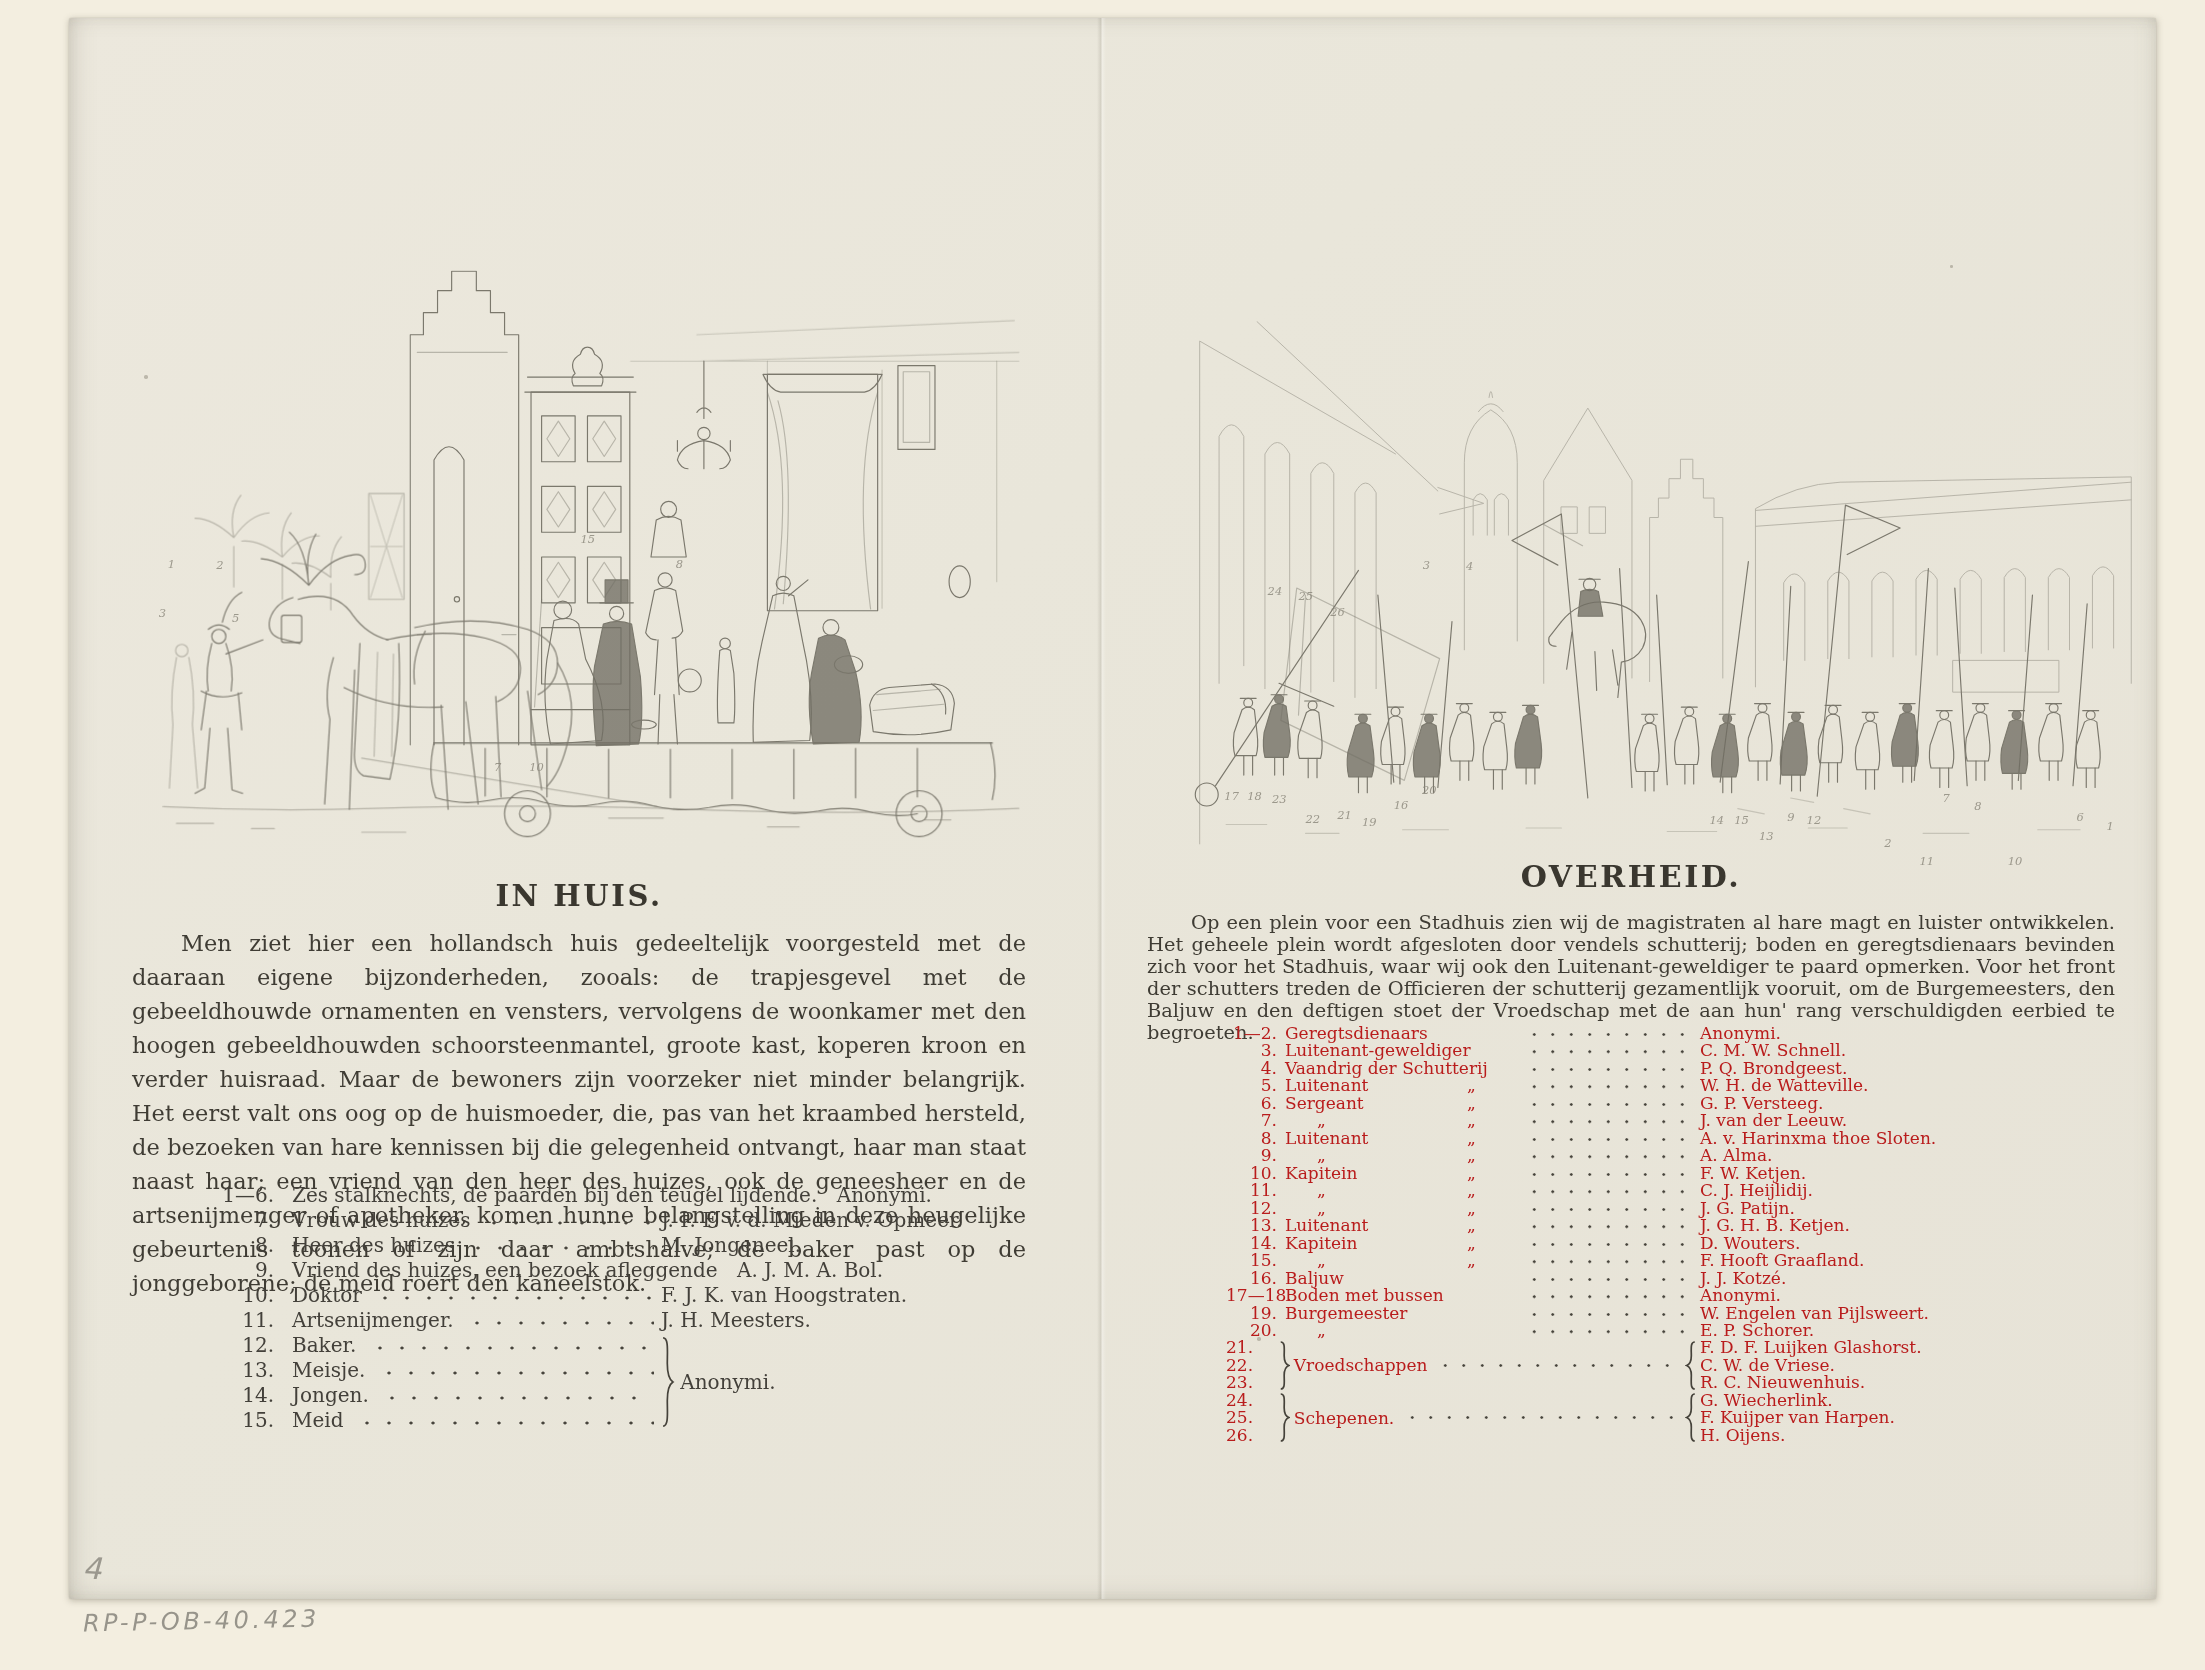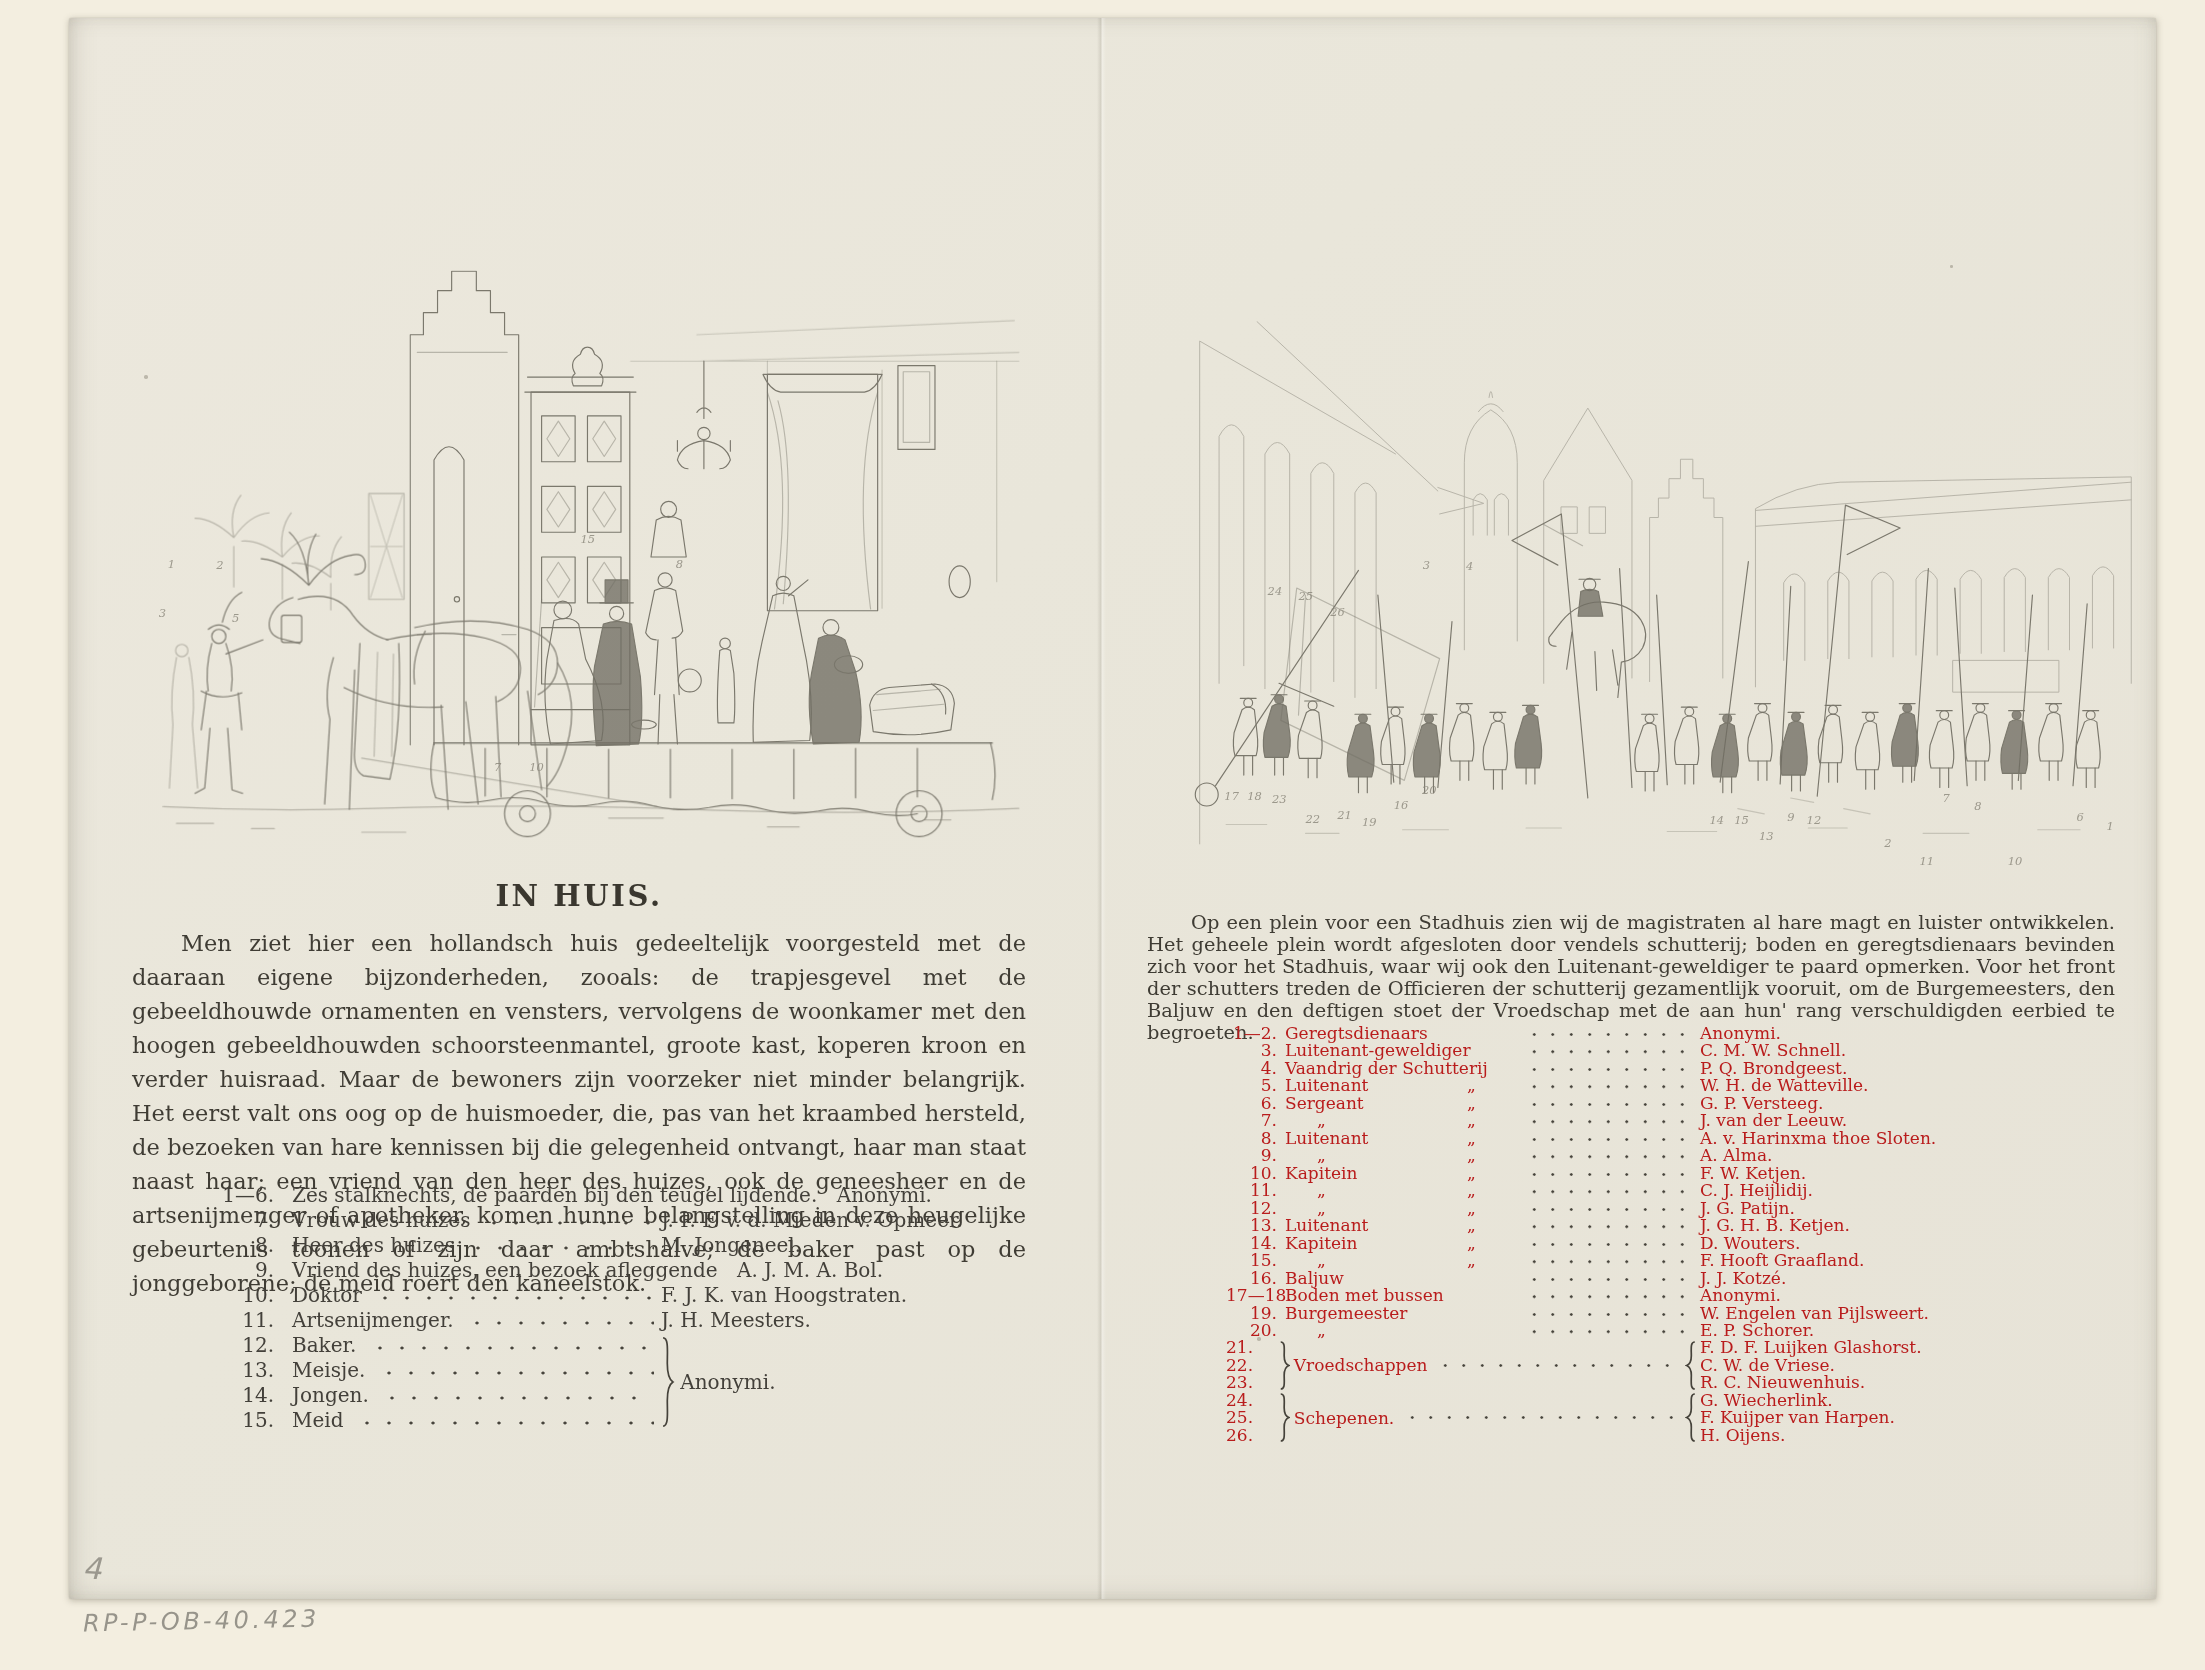--- a/index.html
+++ b/index.html
@@ -517,20 +517,21 @@
         <text class="fignum" x="142" y="336">25</text>
         <text class="fignum" x="178" y="354">26</text>
         <text class="fignum" x="283" y="300">3</text>
         <text class="fignum" x="332" y="302">4</text>
         <text class="fignum" x="872" y="564">7</text>
         <text class="fignum" x="908" y="574">8</text>
       </g>
     </svg>
   </div>
 
+  <div class="page-title title-right">OVERHEID.</div>
   <div class="para para-right">Op een plein voor een Stadhuis zien wij de magistraten al hare magt en luister ontwikkelen.  Het geheele plein wordt afgesloten door vendels schutterij; boden en geregtsdienaars bevinden zich voor het Stadhuis, waar wij ook den Luitenant-geweldiger te paard opmerken.  Voor het front der schutters treden de Officieren der schutterij gezamentlijk vooruit, om de Burgemeesters, den Baljuw en den deftigen stoet der Vroedschap met de aan hun' rang verschuldigden eerbied te begroeten.</div>
 
   <div class="list-right">
     <div class="r-row">
       <span class="r-num">1—2.</span>
       <span class="r-mid"><span class="r-role">Geregtsdienaars</span><span class="r-ditto"></span></span>
       <span class="r-lead"></span>
       <span class="r-name">Anonymi.</span>
     </div>
     <div class="r-row">

